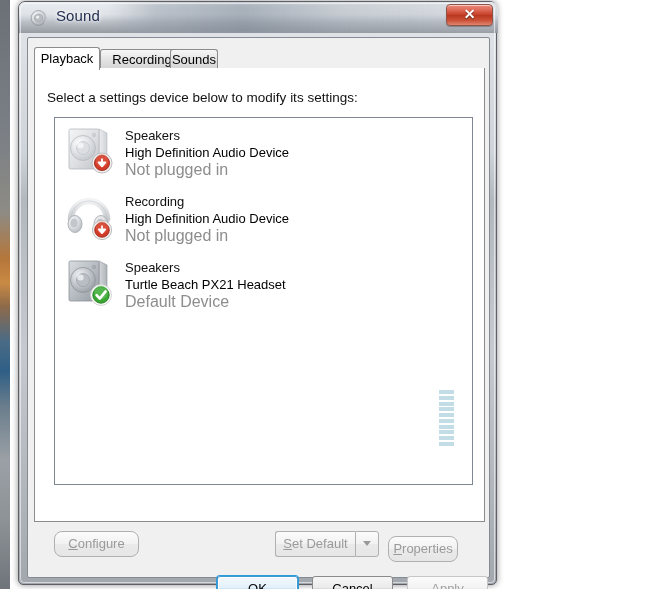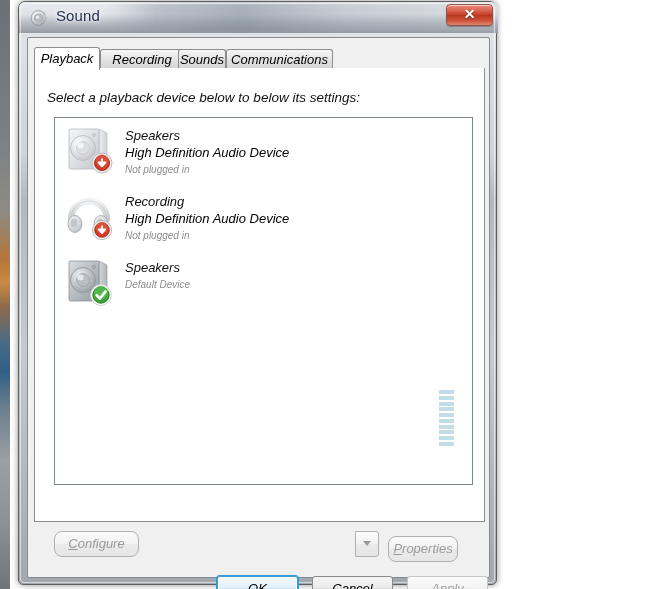--- a/index.html
+++ b/index.html
@@ -107,21 +107,20 @@
   }
 
   
   #client {
     position: absolute;
     left: 8px; top: 35px;
     width: 463px; height: 541px;
     background: #f0f0f0;
     border: 1px solid #848b92;
     border-radius: 2px;
-    font-style: italic;
   }
 
   
   #tabstrip {
     position: absolute; left: 6px; top: 9px;
     width: 451px; height: 22px;
   }
   .tab {
     position: absolute;
     top: 2px; height: 20px;
@@ -191,21 +190,21 @@
   .dev-text { margin-left: 62px; padding-top: 3px; }
   .dev-name {
     font-size: 13px; color: #101010;
     line-height: 17px; white-space: nowrap;
   }
   .dev-desc {
     font-size: 13px; color: #000000;
     line-height: 17px; white-space: nowrap;
   }
   .dev-status {
-    font-size: 10px; color: #8d8d8d;
+    font-size: 16px; color: #8d8d8d;
     line-height: 17px; white-space: nowrap;
   }
 
   
   #volume-meter {
     position: absolute;
     right: 18px; top: 140px;
     width: 15px; height: 56px;
     display: flex; flex-direction: column;
     justify-content: space-between;
@@ -321,30 +320,27 @@
 
     <div id="tabpage"></div>
 
     <div id="tabstrip">
       <div class="tab active" style="left:0px;width:66px;">
         <span>Playback</span>
       </div>
       <div class="tab" style="left:66px;width:84px;">
         <span>Recording</span>
       </div>
-      <div class="tab" style="left:144px;width:48px;">
+      <div class="tab" style="left:136px;width:48px;">
         <span>Sounds</span>
       </div>
-      <div class="tab" style="left:192px;width:107px;">
-        <span>Communications</span>
-      </div>
     </div>
     <div id="tab-underline-mask" style="left:7px;width:64px;"></div>
 
-    <div id="instruction">Select a playback device below to below its settings:</div>
+    <div id="instruction">Select a settings device below to modify its settings:</div>
 
     <div id="device-list">
 
       <div class="device-row">
         <svg class="dev-icon" viewBox="0 0 52 52">
           <defs>
             <linearGradient id="sp1body" x1="0" y1="0" x2="1" y2="1">
               <stop offset="0%" stop-color="#f4f5f6"></stop>
               <stop offset="55%" stop-color="#dcdee1"></stop>
               <stop offset="100%" stop-color="#c2c5c9"></stop>
@@ -438,20 +434,21 @@
           <circle cx="31" cy="11" r="1.8" fill="#a8aeb4" stroke="#8d9298" stroke-width="0.4"></circle>
           <g>
             <circle cx="38" cy="39" r="10.4" fill="#ffffff" stroke="#d2d2d2" stroke-width="1"></circle>
             <circle cx="38" cy="39" r="8.2" fill="#3aa634" stroke="#1f7a1c" stroke-width="0.9"></circle>
             <circle cx="38" cy="36.4" r="6.9" fill="#6ec765" opacity="0.5"></circle>
             <path d="M33.6 39.2 L36.8 42.6 L42.6 35.4" fill="none" stroke="#ffffff" stroke-width="2.6" stroke-linecap="round" stroke-linejoin="round"></path>
           </g>
         </svg>
         <div class="dev-text">
           <div class="dev-name">Speakers</div>
+          <div class="dev-desc">Turtle Beach PX21 Headset</div>
           <div class="dev-status">Default Device</div>
         </div>
 
         <div id="volume-meter">
           <div class="meter-seg"></div>
           <div class="meter-seg"></div>
           <div class="meter-seg"></div>
           <div class="meter-seg"></div>
           <div class="meter-seg"></div>
           <div class="meter-seg"></div>
@@ -461,20 +458,23 @@
           <div class="meter-seg"></div>
         </div>
       </div>
 
     </div>
 
     <div class="btn" id="btn-configure">
       <span><u>C</u><span>onfigure</span></span>
     </div>
 
+    <div class="btn" id="btn-setdefault">
+      <span><u>S</u><span>et Default</span></span>
+    </div>
     <div class="btn" id="btn-defaultarrow">
       <span class="caret"></span>
     </div>
 
     <div class="btn" id="btn-properties">
       <span><u>P</u><span>roperties</span></span>
     </div>
 
     <div id="separator"></div>
 

